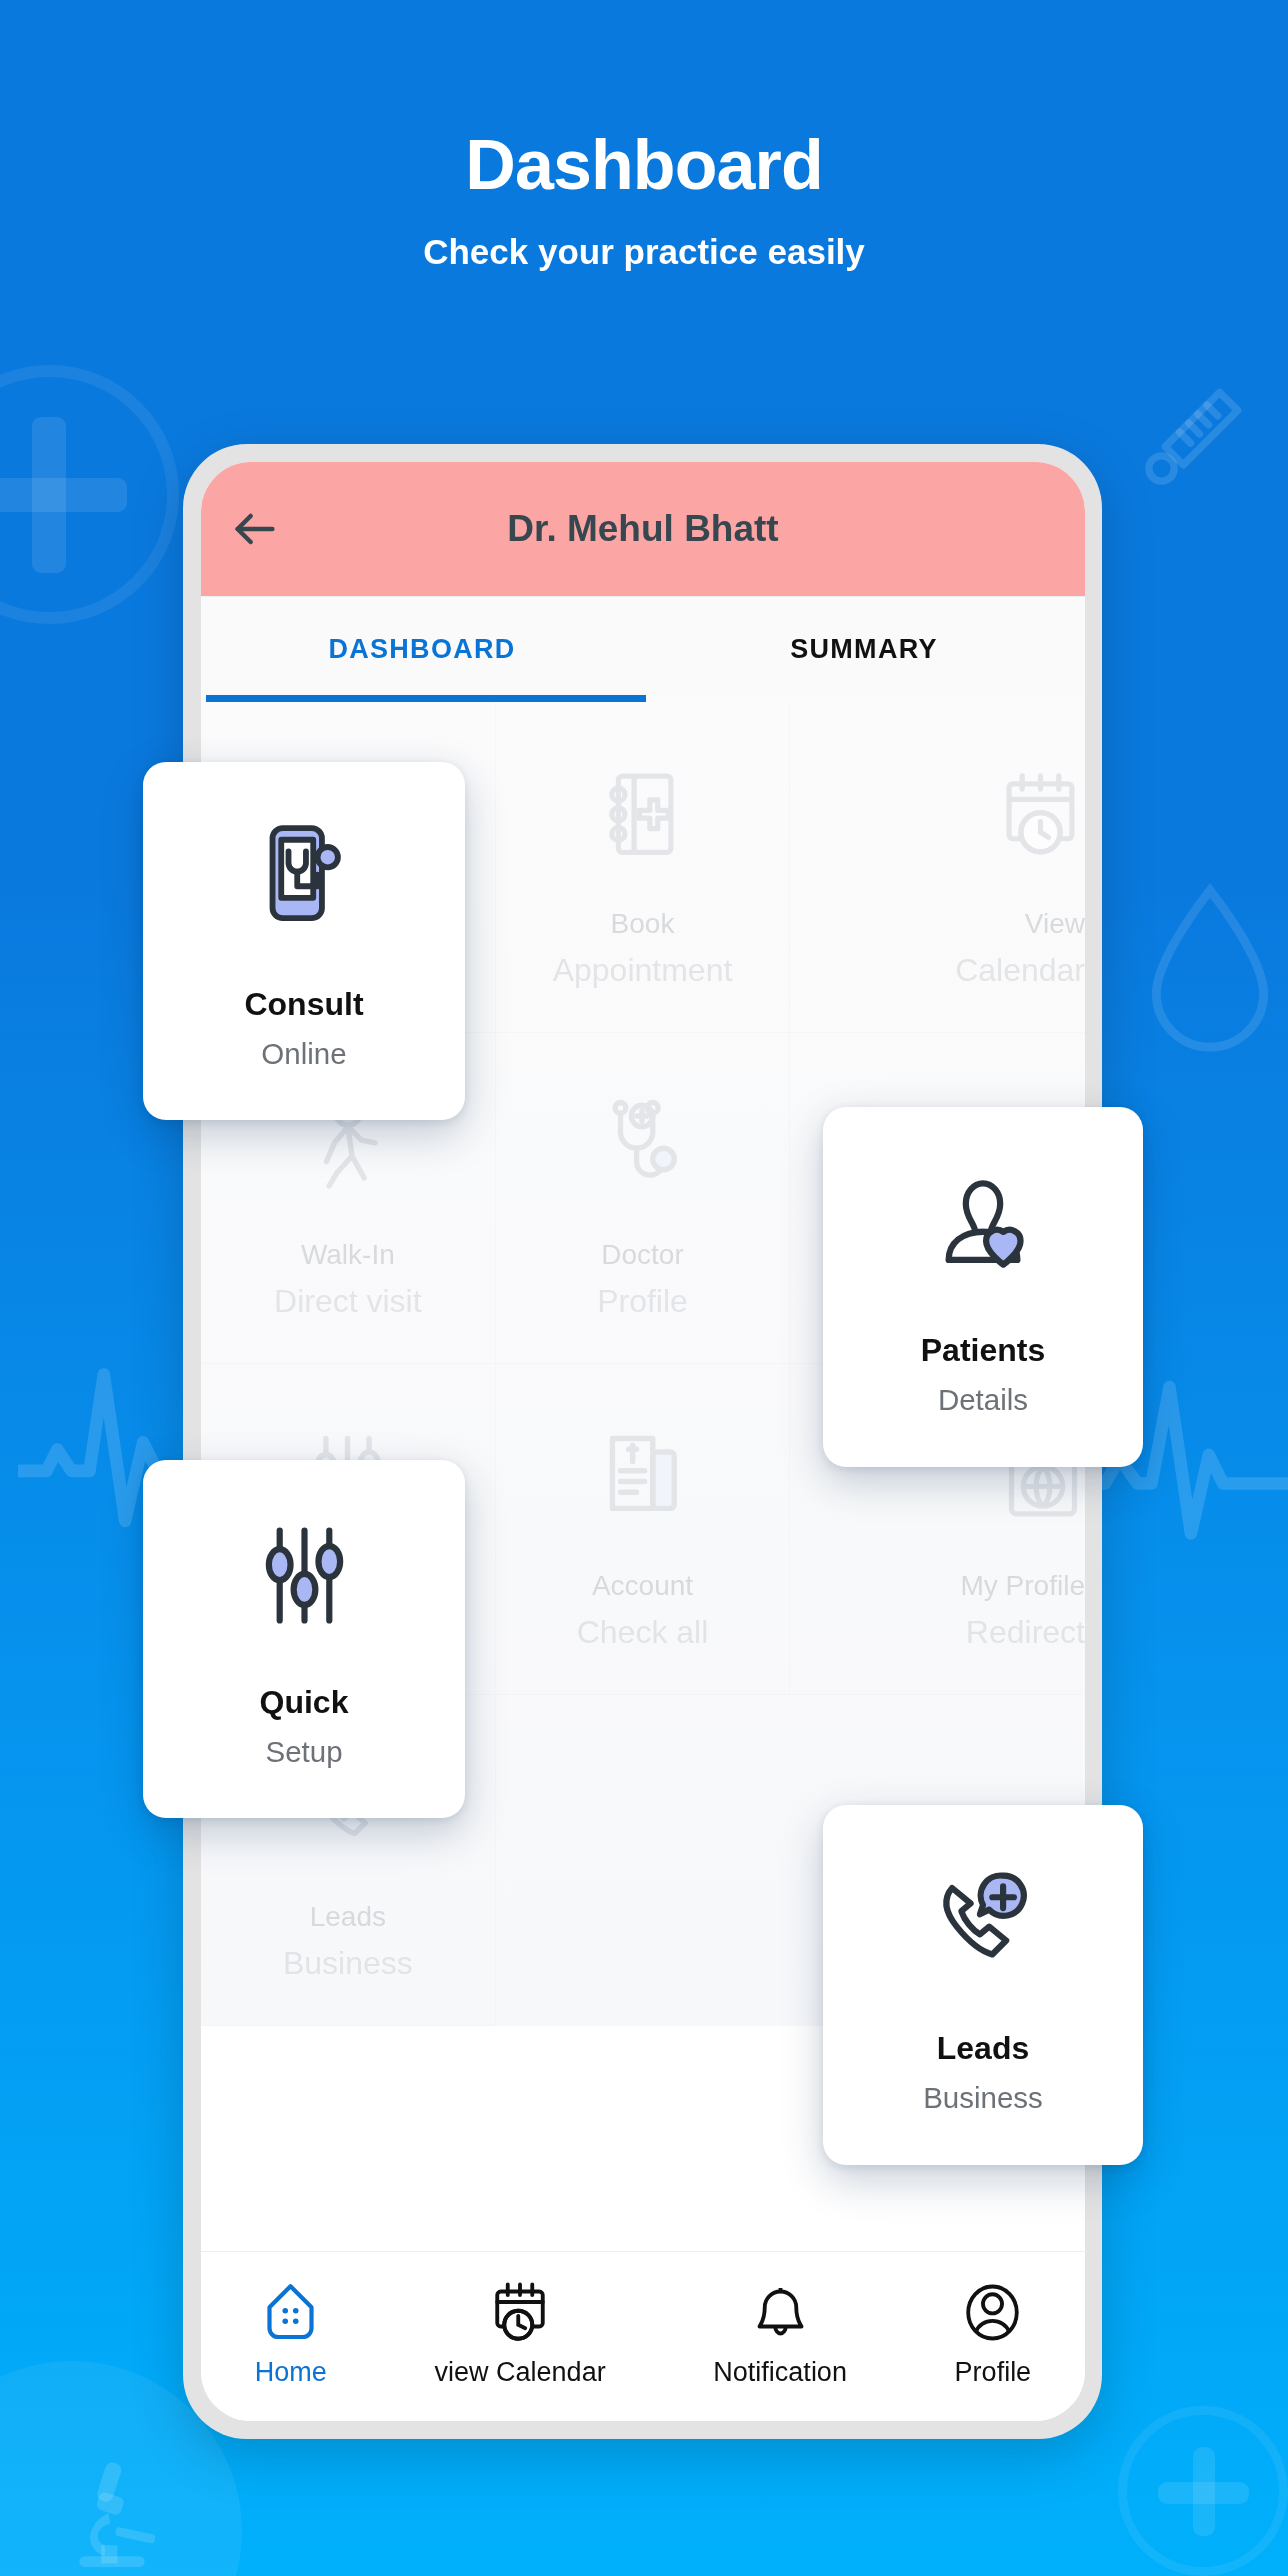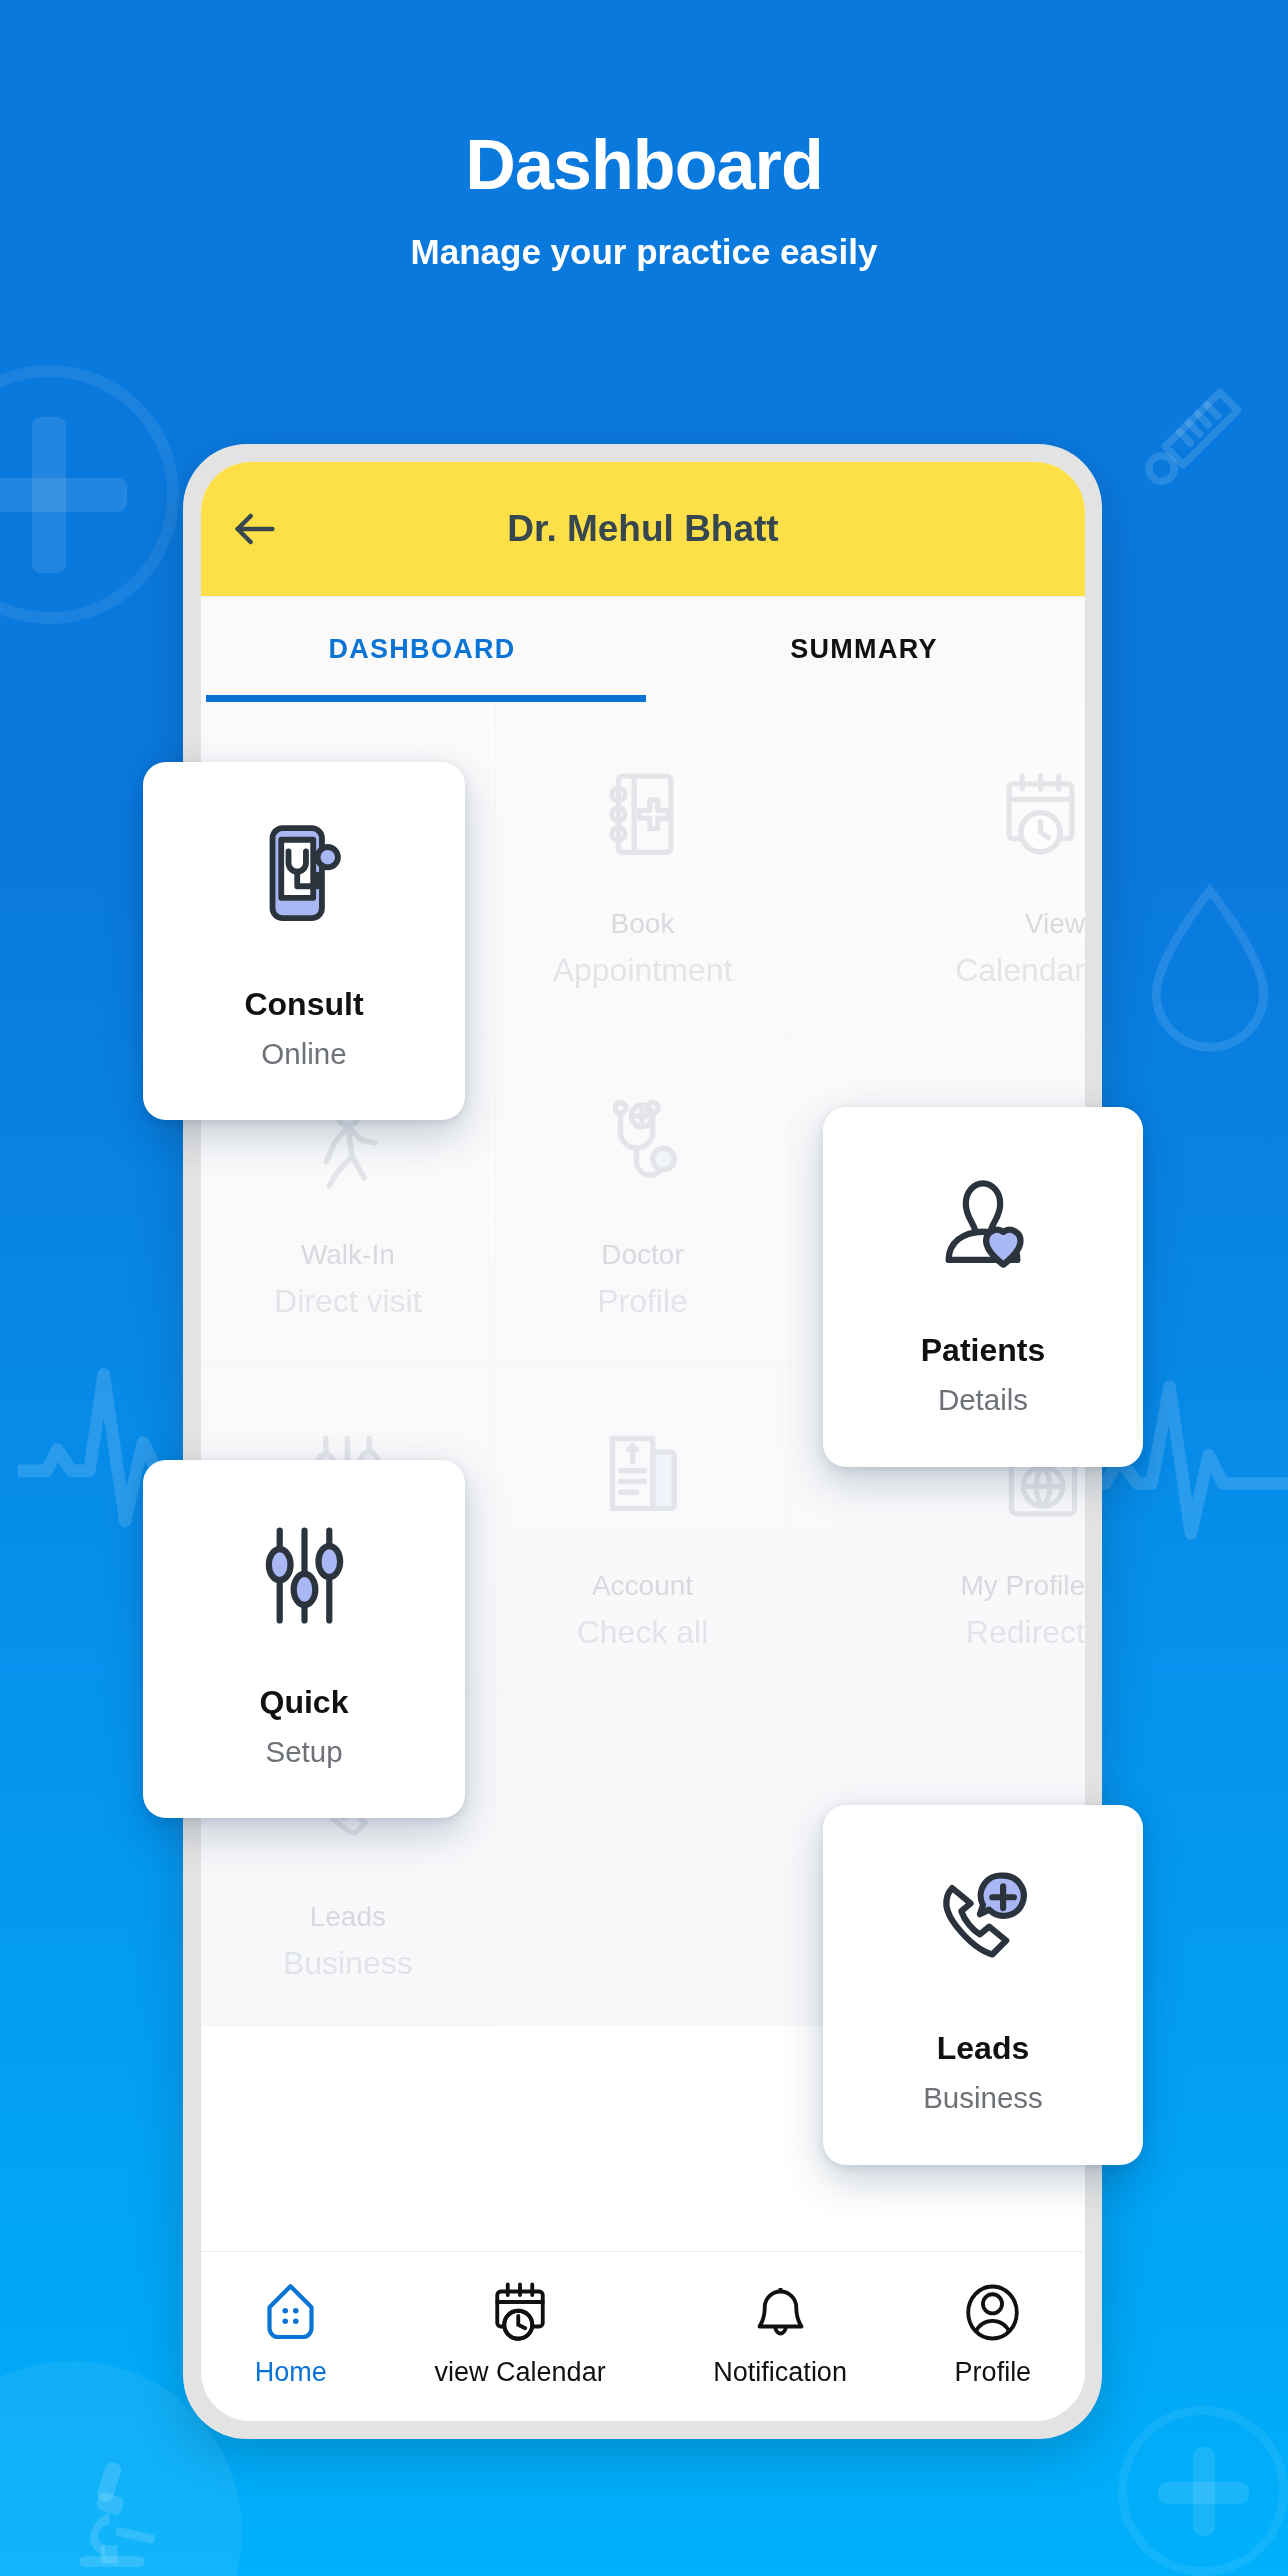--- a/index.html
+++ b/index.html
@@ -43,21 +43,21 @@
     position:absolute; left:201px; top:462px;
     width:884px; height:1959px;
     background:#ffffff;
     border-radius:50px;
     overflow:hidden;
     z-index:7;
   }
 
   .app-bar {
     height:134px; display:flex; align-items:center; padding:0 0 0 28px;
-    background:#fde047; position:relative;
+    background:#fca5a5; position:relative;
   }
   .back-arrow { width:52px; height:52px; flex:0 0 auto; }
   .app-title {
     position:absolute; left:0; right:0; text-align:center;
     font-size:37px; color:#37474f; font-weight:bold; pointer-events:none;
   }
 
   .tabs { display:flex; height:106px; background:#fafafa; border-top:1.8px solid #eceff1; position:relative; }
   .tab {
     flex:1; display:flex; align-items:center; justify-content:center;
@@ -156,21 +156,21 @@
 
   <div class="deco deco-ring" style="left:1118px; top:2406px; width:170px; height:170px; border-width:9.8px;"></div>
   <div class="deco" style="left:1147px; top:2435px; width:113px; height:113px;">
     <div class="plus-h" style="left:10.7px; top:47px; width:91px; height:21.5px;"></div>
     <div class="plus-v" style="left:46px; top:11.6px; width:21.5px; height:89px;"></div>
   </div>
 </div>
 
 <div class="hero">
   <div class="hero-title">Dashboard</div>
-  <div class="hero-sub">Manage your practice easily</div>
+  <div class="hero-sub">Check your practice easily</div>
 </div>
 
 <div class="phone-frame"></div>
 
 <div class="phone-screen">
 
   <div class="app-bar">
     <svg class="back-arrow" viewBox="0 0 24 24" fill="none" stroke="#37474f" stroke-width="2.1" stroke-linecap="round" stroke-linejoin="round">
       <path d="M20 12 H4"></path>
         <path d="M10 6 L4 12 L10 18"></path>

